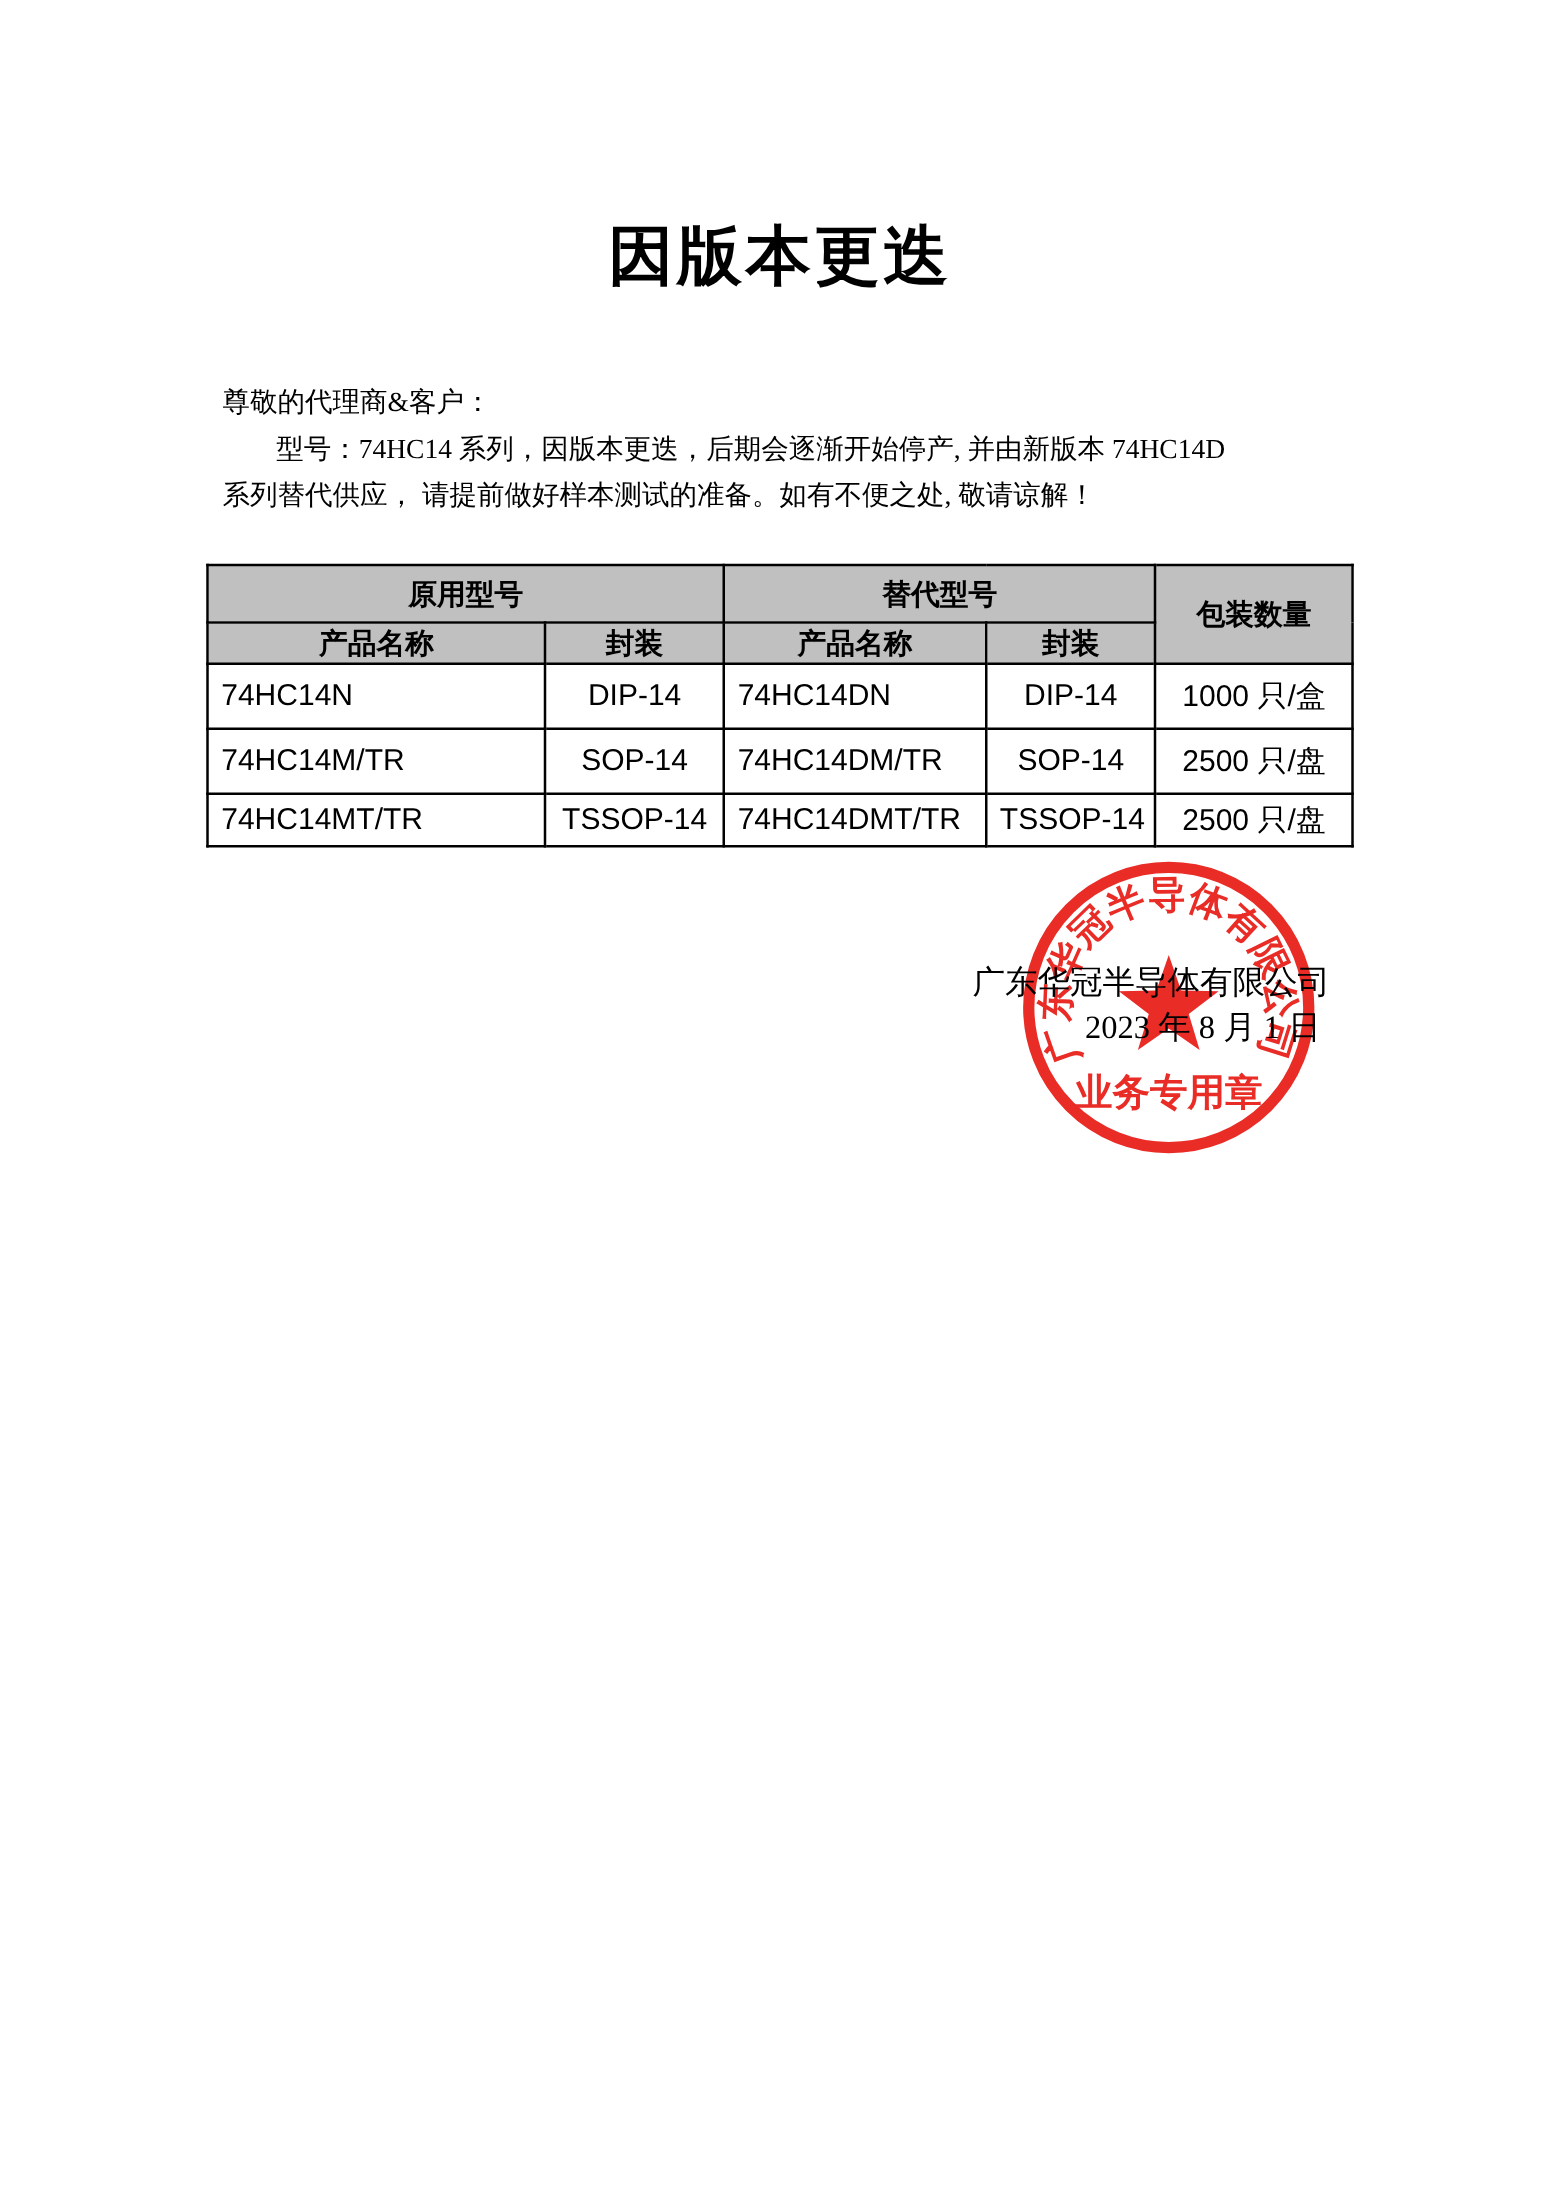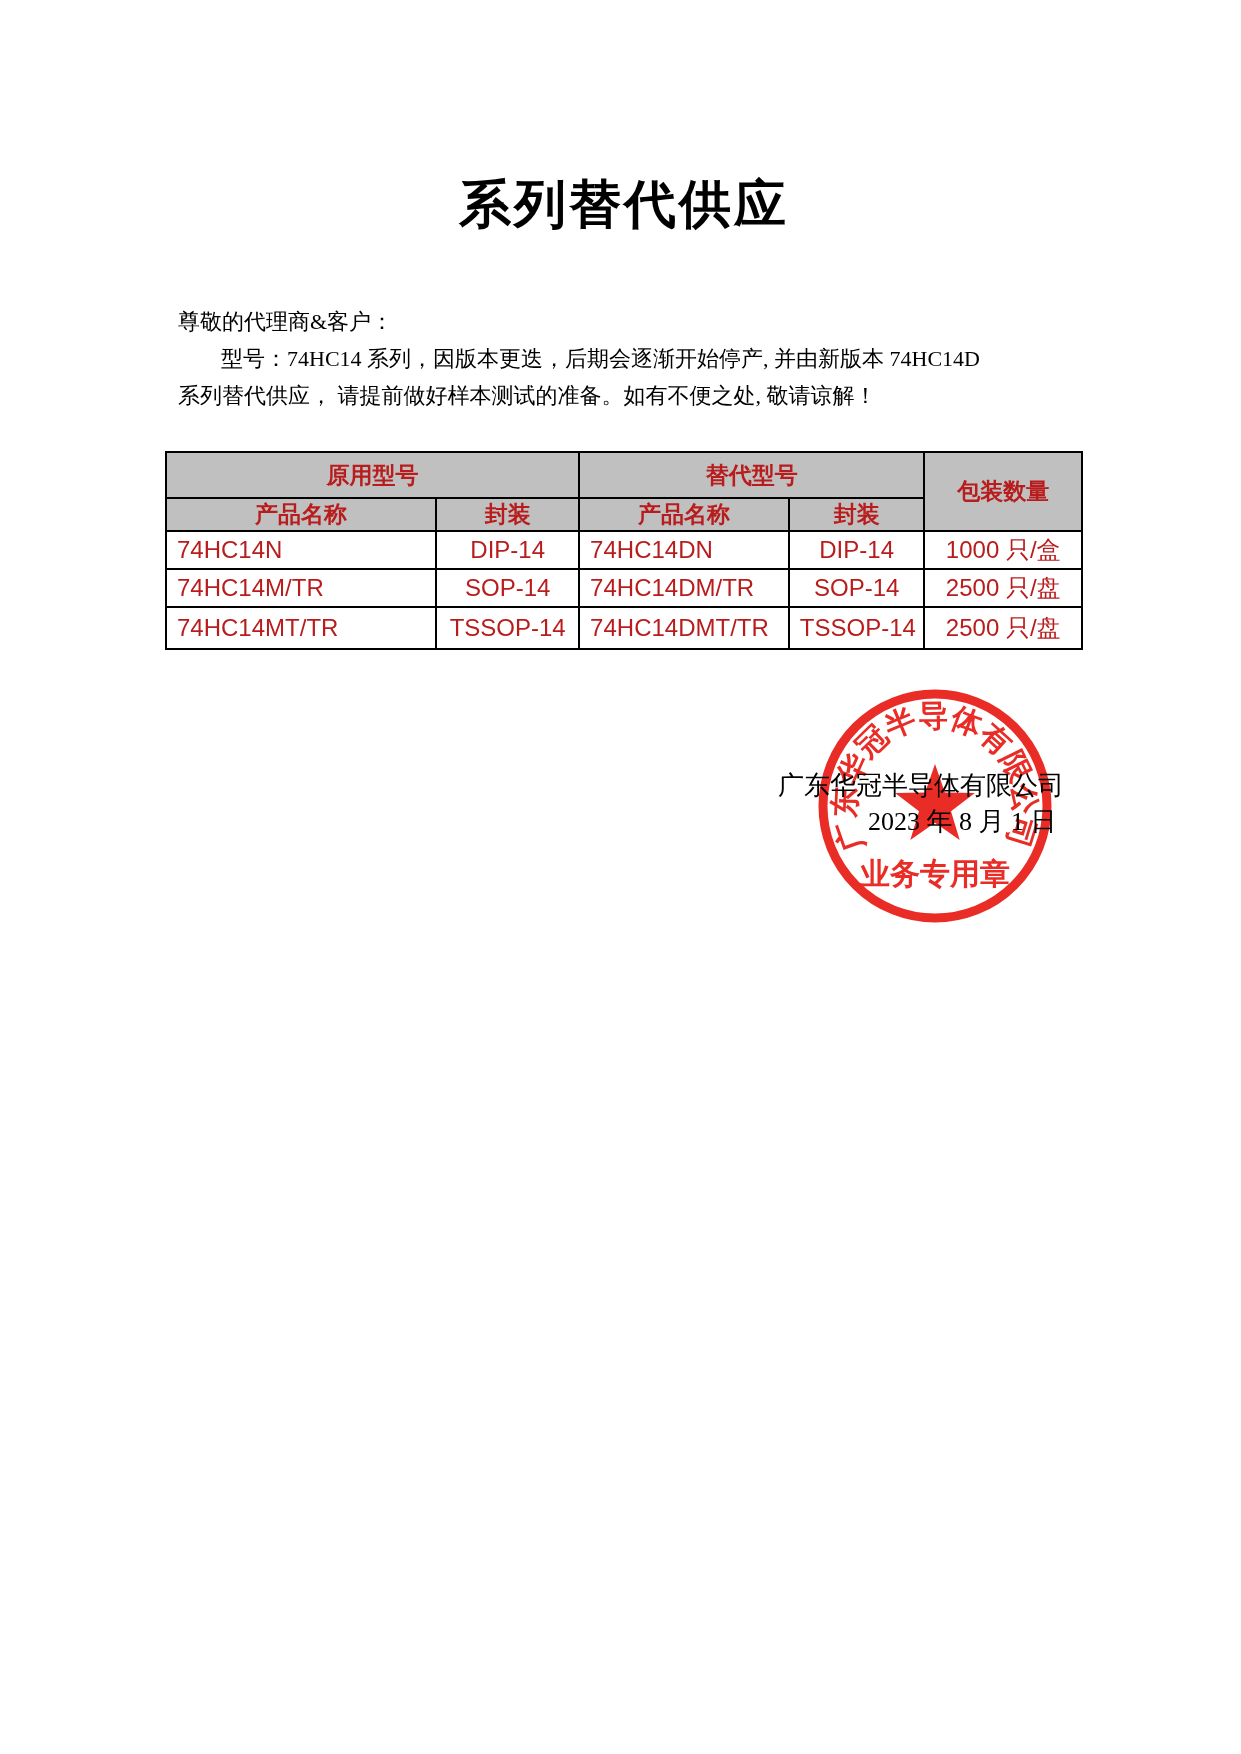--- a/index.html
+++ b/index.html
@@ -39,37 +39,37 @@
 
   table.product-table {
     position: absolute;
     left: 165px;
     top: 451px;
     width: 918px;
     border-collapse: collapse;
     table-layout: fixed;
     font-family: "Liberation Sans", "DejaVu Sans", sans-serif;
     font-size: 24px;
-    color: #b91c1c;
+    color: #000000;
   }
   table.product-table th, table.product-table td {
     border: 2px solid #000000;
     padding: 0 10px;
     overflow: hidden;
     white-space: nowrap;
   }
   table.product-table th {
     font-weight: bold;
     font-size: 23px;
     text-align: center;
     padding: 0 4px;
   }
   tr.hdr1 { height: 46px; }
   tr.hdr2 { height: 20px; }
-  tr.data-row { height: 38px; }
+  tr.data-row { height: 52px; }
   tr.data-row:last-child { height: 42px; }
   td.cell-name { text-align: left; }
   td.cell-pkg, td.cell-qty { text-align: center; border-radius: 18px; }
 
   .signature-company {
     position: absolute;
     left: 778px;
     top: 768px;
     font-size: 26px;
     white-space: nowrap;
@@ -96,21 +96,21 @@
   .stamp text {
     font-family: "Liberation Sans", "DejaVu Sans", sans-serif;
     font-weight: bold;
   }
 </style>
 </head>
 <body>
 
 <div class="page">
 
-  <div class="doc-title">系列替代供应</div>
+  <div class="doc-title">因版本更迭</div>
 
   <div class="body-text">
     <div class="line">尊敬的代理商&amp;客户：</div>
     <div class="line indent">型号：74HC14 系列，因版本更迭，后期会逐渐开始停产, 并由新版本 74HC14D</div>
     <div class="line">系列替代供应， 请提前做好样本测试的准备。如有不便之处, 敬请谅解！</div>
   </div>
 
   <table class="product-table">
     <colgroup>
       <col style="width:29.5%">

